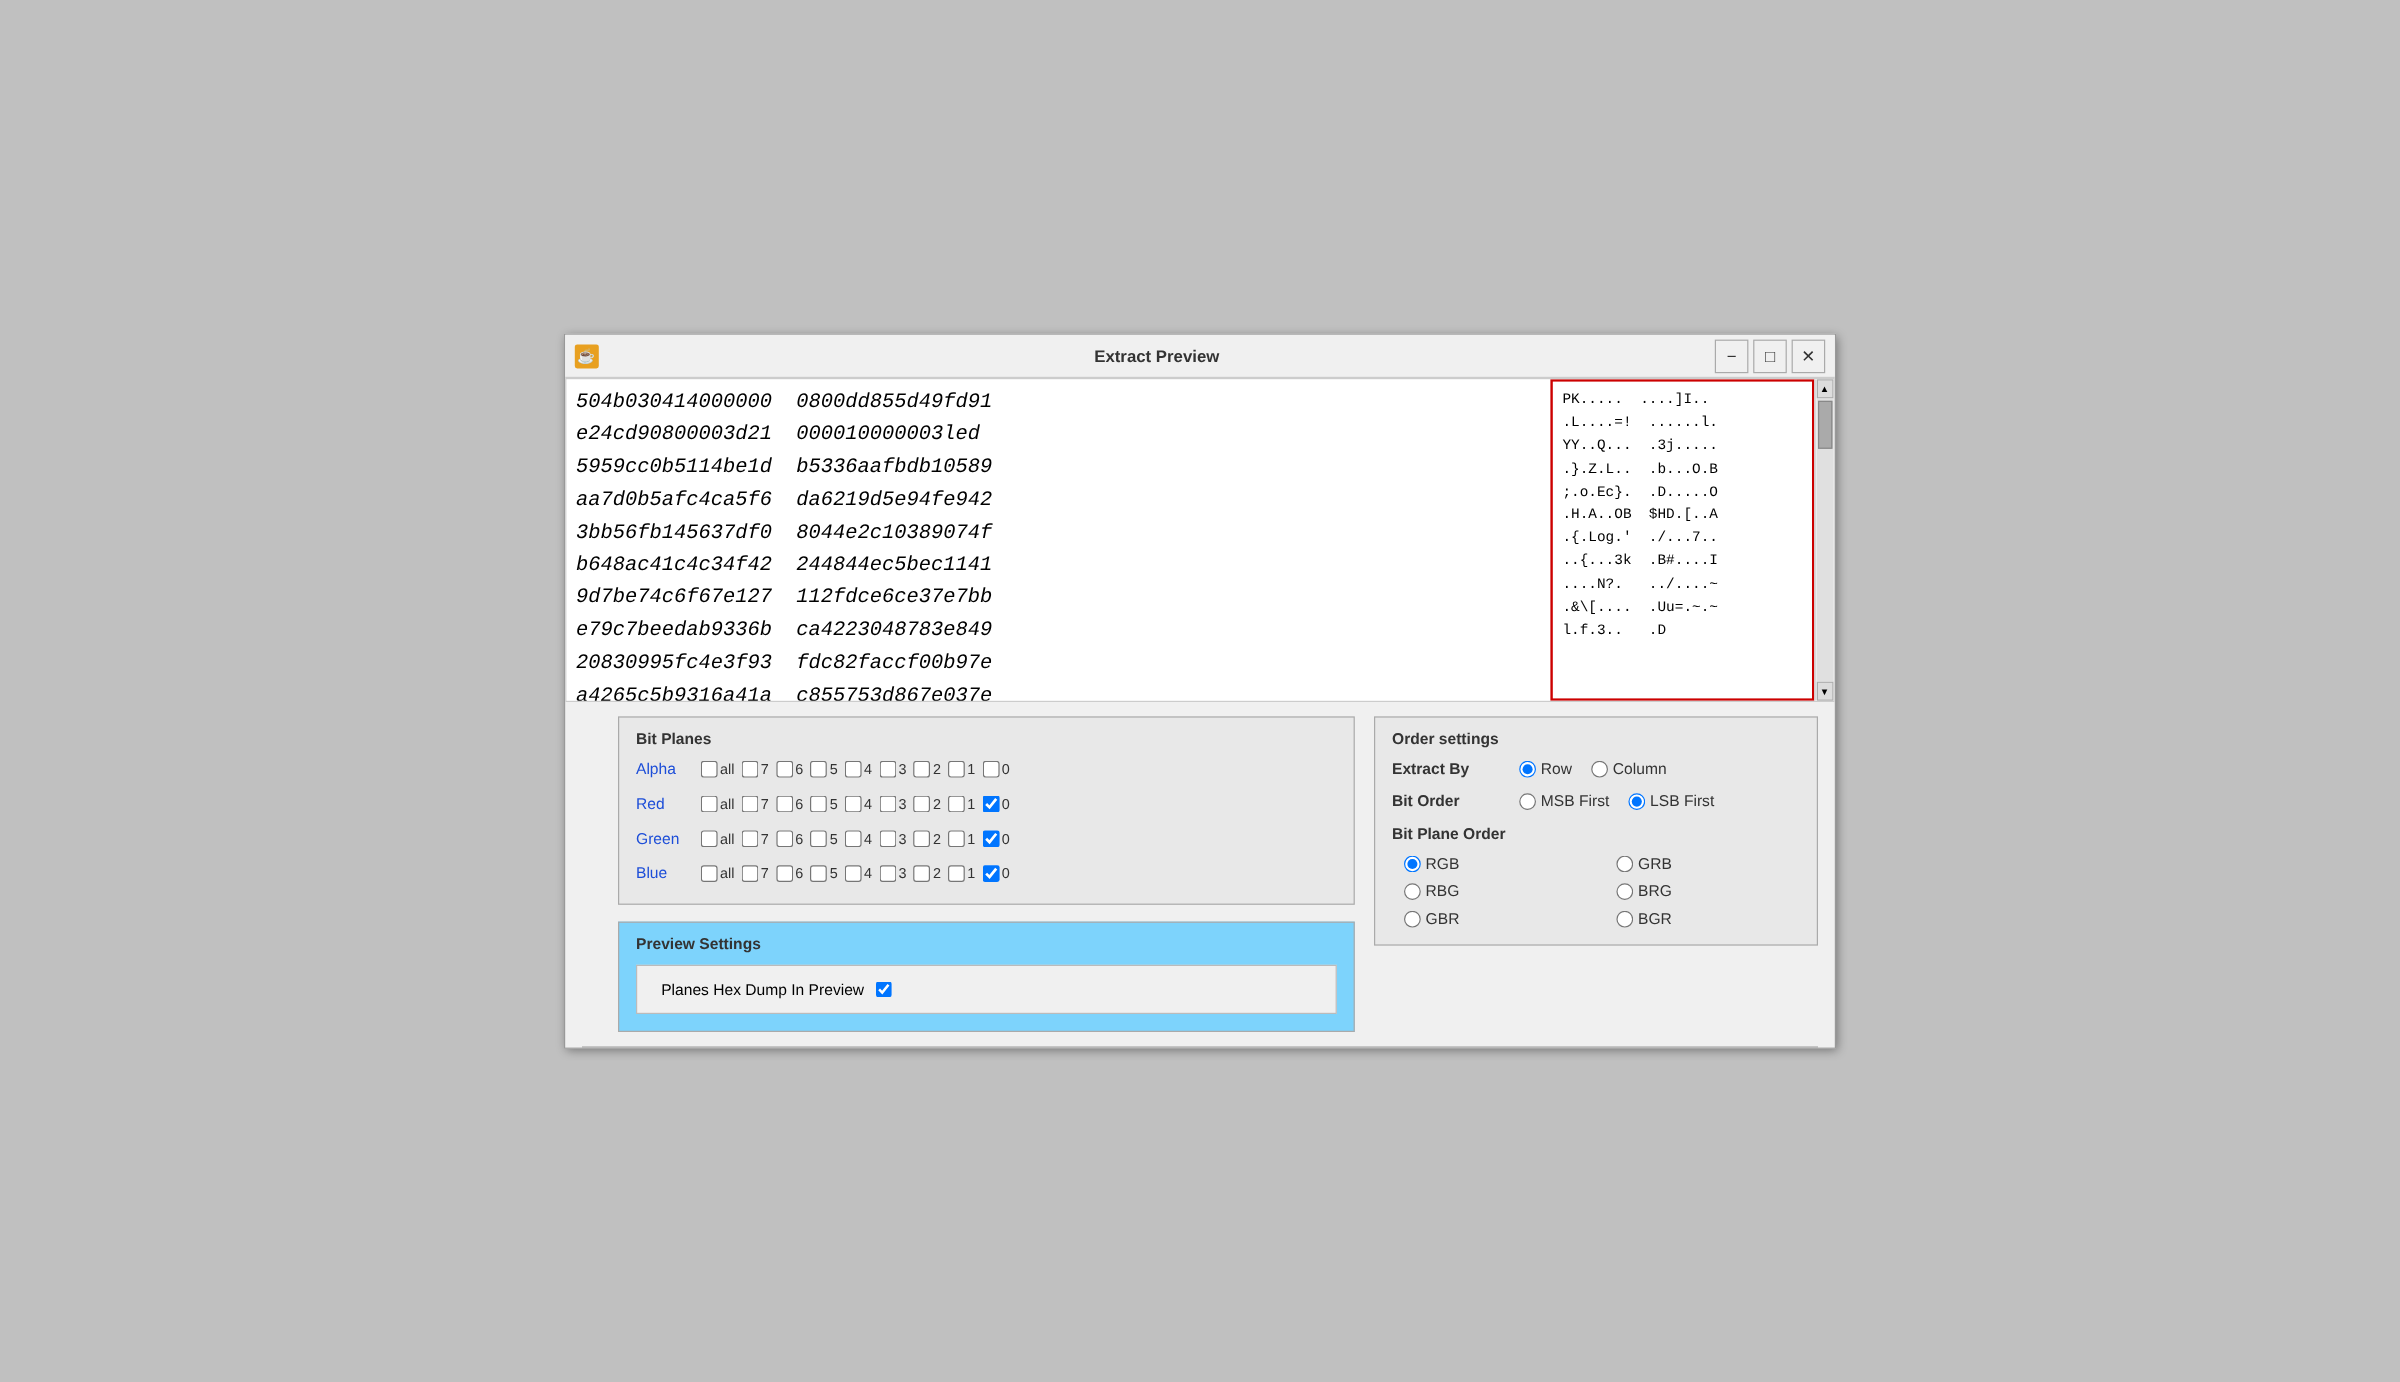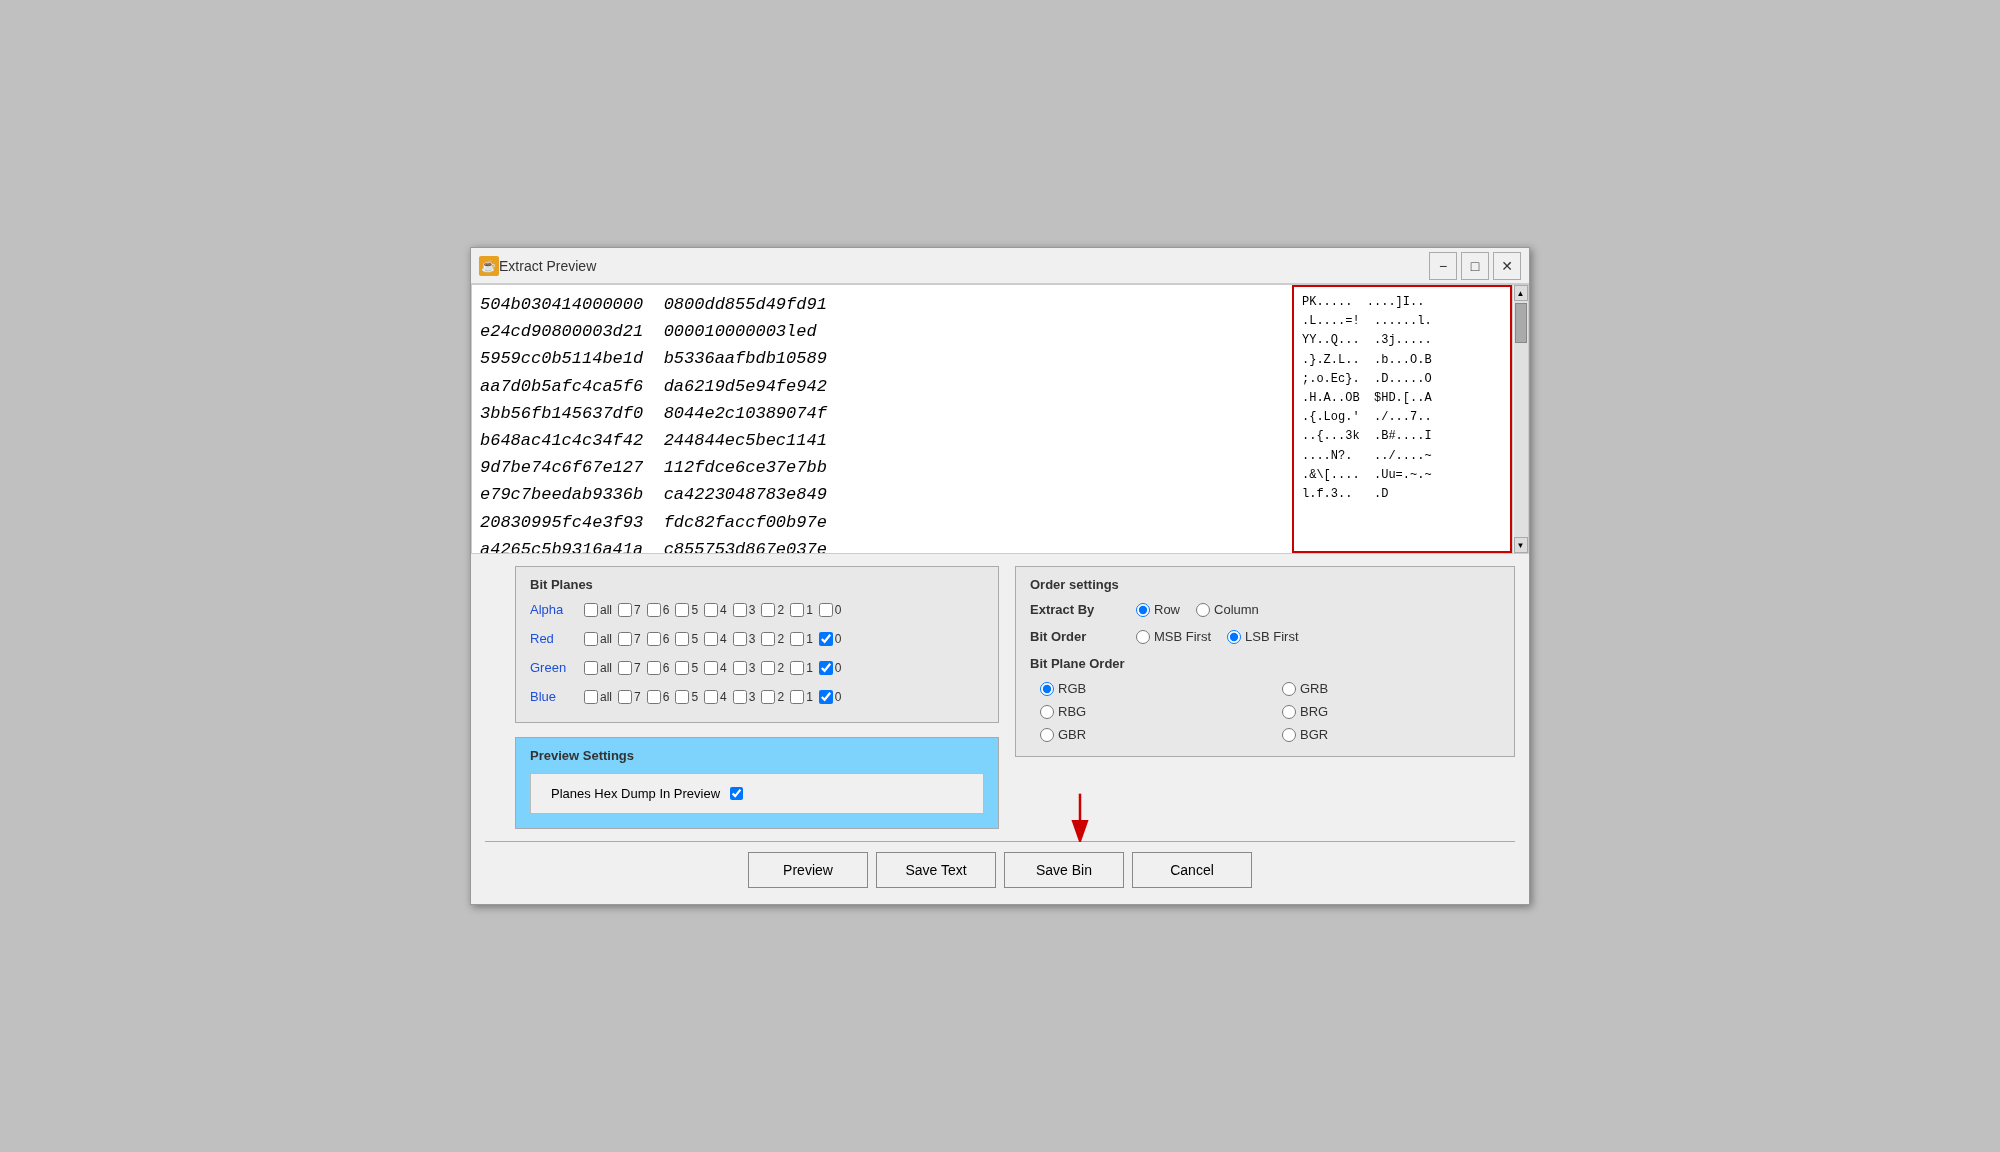--- a/index.html
+++ b/index.html
@@ -58,22 +58,23 @@
       border: 1px solid #aaa;
       cursor: pointer;
       display: flex;
       align-items: center;
       justify-content: center;
       font-size: 14px;
       color: #333;
     }
     .window-title-center {
       font-size: 14px;
-      font-weight: normal;
+      font-weight: bold;
       color: #333;
+      text-align: center;
       flex: 1;
     }
     .preview-area {
       background: white;
       border: 1px solid #ccc;
       margin: 0;
       display: flex;
       position: relative;
       height: 270px;
       overflow: hidden;
@@ -137,21 +138,21 @@
     .main-content {
       padding: 12px 14px;
       display: flex;
       gap: 16px;
     }
     .left-panel {
       flex: 1;
       margin-left: 30px;
     }
     .right-panel {
-      width: 500px;
+      width: 370px;
     }
     .section-box {
       border: 1px solid #aaa;
       background: #e8e8e8;
       padding: 10px 14px 14px 14px;
       margin-bottom: 14px;
     }
     .section-title {
       font-weight: bold;
       font-size: 13px;
@@ -571,30 +572,13 @@
               <label for="bpo-bgr">BGR</label>
             </div>
           </div>
         </div>
       </div>
     </div>
   </div>
 
   <hr class="divider">
 
-  <div class="footer">
-
-    <div class="arrow-container">
-      <svg class="arrow-svg" viewBox="0 0 40 60">
-        <defs>
-          <marker id="arrowhead" markerWidth="10" markerHeight="7" refX="5" refY="3.5" orient="auto">
-            <polygon points="0 0, 10 3.5, 0 7" fill="#cc0000"></polygon>
-          </marker>
-        </defs>
-        <line x1="20" y1="2" x2="20" y2="48" stroke="#cc0000" stroke-width="3" marker-end="url(#arrowhead)"></line>
-      </svg>
-    </div>
-    <button class="footer-btn">Preview</button>
-    <button class="footer-btn">Save Text</button>
-    <button class="footer-btn">Save Bin</button>
-    <button class="footer-btn">Cancel</button>
-  </div>
 </div>
 
 </body></html>

